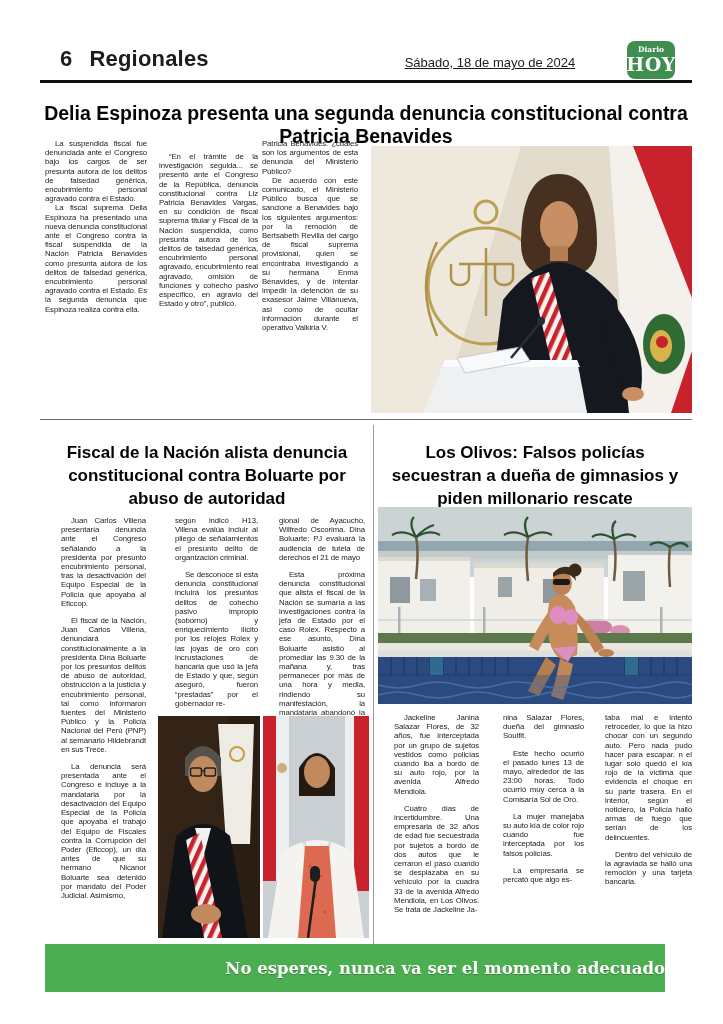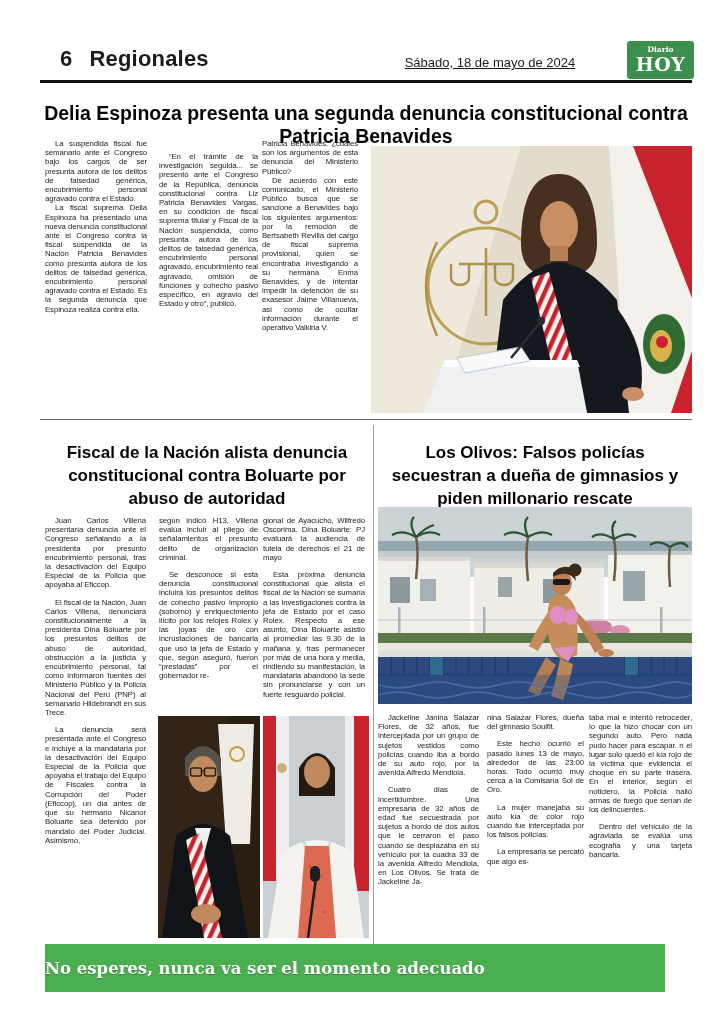--- a/index.html
+++ b/index.html
@@ -4,39 +4,39 @@
 <style>
   html,body{margin:0;padding:0;background:#e9e9e9;}
   .sheet{position:relative;width:723px;height:1024px;background:#ffffff;overflow:hidden;
          font-family:"Liberation Sans",sans-serif;color:#1c1c1c;}
   .abs{position:absolute;}
 
   
   .hdr-left{left:60px;top:46px;font-size:22px;font-weight:bold;letter-spacing:.2px;}
   .hdr-left .num{margin-right:17px;}
   .hdr-date{left:350px;top:55px;width:280px;text-align:center;font-size:13px;text-decoration:underline;}
-  .logo{left:627px;top:41px;width:67px;height:38px;border-radius:3px;
+  .logo{left:627px;top:41px;width:48px;height:38px;border-radius:8px;
         display:flex;flex-direction:column;align-items:center;justify-content:center;
         color:#fff;font-family:"DejaVu Serif",serif;line-height:1;}
   .logo .t{font-size:7.5px;font-weight:bold;margin-bottom:1px;}
   .logo .m{font-size:19px;font-weight:bold;letter-spacing:.5px;}
   .hdr-rule{left:40px;top:80px;width:652px;height:3px;background:#101010;}
 
   
   .headline{font-weight:bold;text-align:center;color:#050505;}
   .h-top{left:40px;top:89px;width:652px;font-size:19.5px;line-height:22.5px;}
   .h-sub{font-size:17px;line-height:23px;}
   .h-left{left:42px;top:427px;width:330px;}
   .h-right{left:380px;top:427px;width:310px;}
 
   
   .col{font-size:7.8px;line-height:9.2px;text-align:justify;letter-spacing:-0.1px;
        overflow:hidden;color:#222;}
   .col p{margin:0;text-indent:10px;}
-  .gap p{margin:0 0 8px 0;}
+  .gap p{margin:0 0 8px 16px;}
   .flush p:first-child{text-indent:0;}
   .pad-top{padding-top:13px;box-sizing:border-box;}
 
   .a1c1{left:45px;top:139px;width:102px;height:274px;}
   .a1c2{left:159px;top:139px;width:99px;height:274px;}
   .a1c3{left:262px;top:139px;width:96px;height:274px;}
 
   .a2c1{left:45px;top:516px;width:101px;height:430px;}
   .a2c2{left:159px;top:516px;width:99px;height:198px;}
   .a2c3{left:263px;top:516px;width:102px;height:205px;}
@@ -50,21 +50,21 @@
   .vdiv{left:373px;top:425px;width:1px;height:519px;background:#9a9a9a;}
 
   
   .photo{display:block;}
   .ph1{left:371px;top:146px;width:321px;height:267px;}
   .ph2{left:158px;top:716px;width:211px;height:222px;}
   .ph3{left:378px;top:507px;width:314px;height:197px;}
   .photo svg{display:block;width:100%;height:100%;}
 
   
-  .banner{left:45px;top:944px;width:620px;height:48px;display:flex;align-items:center;justify-content:flex-start;}
+  .banner{left:45px;top:944px;width:620px;height:48px;display:flex;align-items:center;justify-content:flex-end;}
   .banner span{color:#ffffff;font-family:"DejaVu Serif",serif;font-weight:bold;font-size:16.5px;
                text-shadow:0 1px 0 rgba(0,0,0,.25);}
 </style>
 </head>
 <body>
 
 <div class="sheet">
 
   <svg width="0" height="0" style="position:absolute" aria-hidden="true">
     <defs>
@@ -80,21 +80,21 @@
   </div>
   <div class="abs hdr-date">Sábado, 18 de mayo de 2024</div>
   <div class="abs logo" style="background: rgb(62, 142, 80);">
     <span class="t">Diario</span>
     <span class="m">HOY</span>
   </div>
   <div class="abs hdr-rule"></div>
 
   <h1 class="abs headline h-top">Delia Espinoza presenta una segunda denuncia constitucional contra Patricia Benavides</h1>
   <div class="abs col a1c1">
-      <p>La suspendida fiscal fue semanario ante el Congreso bajo los cargos de ser presunta autora de los delitos de falsedad genérica, encubrimiento personal agravado contra el Estado.</p>
+      <p>La suspendida fiscal fue denunciada ante el Congreso bajo los cargos de ser presunta autora de los delitos de falsedad genérica, encubrimiento personal agravado contra el Estado.</p>
       <p>La fiscal suprema Delia Espinoza ha presentado una nueva denuncia constitucional ante el Congreso contra la fiscal suspendida de la Nación Patricia Benavides como presunta autora de los delitos de falsedad genérica, encubrimiento personal agravado contra el Estado. Es la segunda denuncia que Espinoza realiza contra ella.</p>
     </div>
   <div class="abs col a1c2 pad-top">
       <p>“En el trámite de la investigación seguida... se presentó ante el Congreso de la República, denuncia constitucional contra Liz Patricia Benavides Vargas, en su condición de fiscal suprema titular y Fiscal de la Nación suspendida, como presunta autora de los delitos de falsedad genérica, encubrimiento personal agravado, encubrimiento real agravado, omisión de funciones y cohecho pasivo específico, en agravio del Estado y otro”, publicó.</p>
     </div>
   <div class="abs col a1c3 flush">
       <p>Patricia Benavides: ¿cuáles son los argumentos de esta denuncia del Ministerio Público?</p>
       <p>De acuerdo con este comunicado, el Ministerio Público busca que se sancione a Benavides bajo los siguientes argumentos: por la remoción de Bertsabeth Revilla del cargo de fiscal suprema provisional, quien se encontraba investigando a su hermana Enma Benavides, y de intentar impedir la detención de su exasesor Jaime Villanueva, así como de ocultar información durante el operativo Valkiria V.</p>
     </div>
 
@@ -298,20 +298,20 @@
       <p>Cuatro días de incertidumbre. Una empresaria de 32 años de edad fue secuestrada por sujetos a bordo de dos autos que le cerraron el paso cuando se desplazaba en su vehículo por la cuadra 33 de la avenida Alfredo Mendiola, en Los Olivos. Se trata de Jackeline Ja-</p>
     </div>
   <div class="abs col gap a3c2 flush">
       <p>nina Salazar Flores, dueña del gimnasio Soulfit.</p>
       <p>Este hecho ocurrió el pasado lunes 13 de mayo, alrededor de las 23:00 horas. Todo ocurrió muy cerca a la Comisaría Sol de Oro.</p>
       <p>La mujer manejaba su auto kía de color rojo cuando fue interceptada por los falsos policías.</p>
       <p>La empresaria se percató que algo es-</p>
     </div>
   <div class="abs col gap a3c3 flush">
       <p>taba mal e intentó retroceder, lo que la hizo chocar con un segundo auto. Pero nada pudo hacer para escapar. n el lugar solo quedó el kía rojo de la víctima que evidencia el choque en su parte trasera. En el interior, según el noticiero, la Policía halló armas de fuego que serían de los delincuentes.</p>
-      <p>Dentro del vehículo de la agraviada se evalúa una ecografía y una tarjeta bancaria.</p>
+      <p>Dentro del vehículo de la agraviada se halló una remoción y una tarjeta bancaria.</p>
     </div>
 
   <div class="abs banner" style="background: rgb(75, 174, 80);">
     <span>No esperes, nunca va ser el momento adecuado</span>
   </div>
 
 </div>
 
 </body></html>

